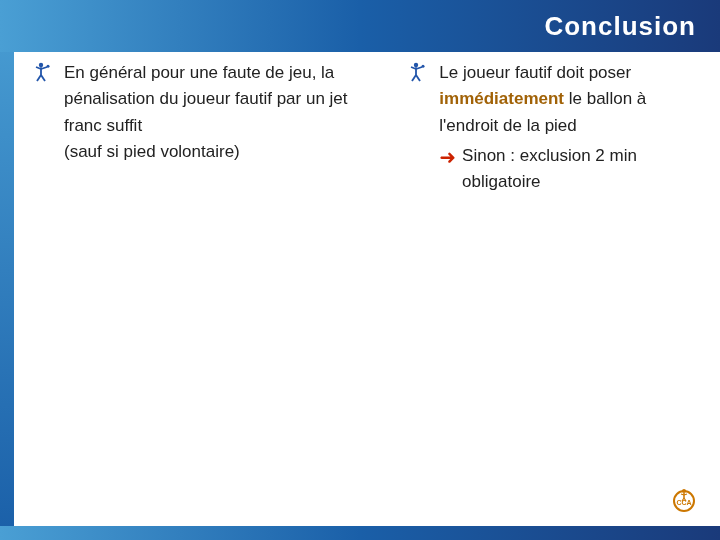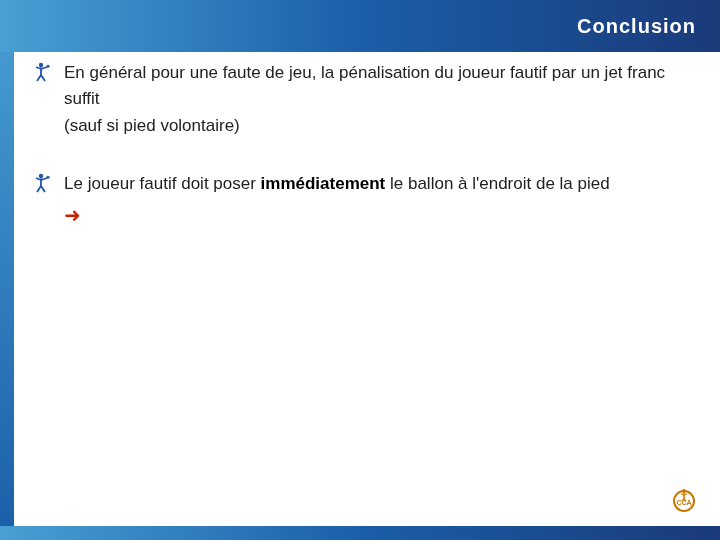--- a/index.html
+++ b/index.html
@@ -22,21 +22,21 @@
       height: 52px;
       background: linear-gradient(to right, #4a9fd4, #1a5fa8, #1a3a7a);
       display: flex;
       align-items: center;
       justify-content: flex-end;
       padding-right: 24px;
     }
 
     .header-title {
       color: #ffffff;
-      font-size: 20px;
+      font-size: 26px;
       font-weight: bold;
       letter-spacing: 1px;
     }
 
     
     .left-accent {
       position: absolute;
       top: 0;
       left: 0;
       width: 14px;
@@ -55,21 +55,21 @@
     }
 
     
     .content {
       position: absolute;
       top: 60px;
       left: 30px;
       right: 20px;
       bottom: 30px;
       display: flex;
-      flex-direction: column;
+      flex-direction: row;
       gap: 32px;
     }
 
     .bullet-item {
       display: flex;
       align-items: flex-start;
       gap: 12px;
     }
 
     .bullet-icon {
@@ -86,21 +86,21 @@
       height: 22px;
     }
 
     .bullet-text {
       font-size: 17px;
       color: #222222;
       line-height: 1.55;
     }
 
     .highlight-orange {
-      color: #000000;
+      color: #a16207;
       font-weight: bold;
     }
 
     .arrow-line {
       display: flex;
       align-items: flex-start;
       gap: 6px;
       margin-top: 4px;
     }
 
@@ -170,20 +170,21 @@
         <line x1="11" y1="7" x2="17" y2="5" stroke="#2255aa" stroke-width="1.8"></line>
         <circle cx="18" cy="4.2" r="1.5" fill="#2255aa"></circle>
         <line x1="11" y1="13" x2="7" y2="19" stroke="#2255aa" stroke-width="1.8"></line>
         <line x1="11" y1="13" x2="15" y2="19" stroke="#2255aa" stroke-width="1.8"></line>
       </svg>
     </div>
     <div class="bullet-text">
       <span>Le joueur fautif doit poser </span><span class="highlight-orange">immédiatement</span><span> le ballon à l'endroit de la pied</span>
       <div class="arrow-line">
         <span class="arrow-symbol">➜</span>
+        <span>Sinon : exclusion 2 min obligatoire</span>
       </div>
     </div>
   </div>
 
 </div>
 
 <div class="logo-area">
   <svg class="logo-icon" viewBox="0 0 36 36" xmlns="http://www.w3.org/2000/svg">
 
     <circle cx="18" cy="15" r="10" fill="none" stroke="#cc7700" stroke-width="2"></circle>

